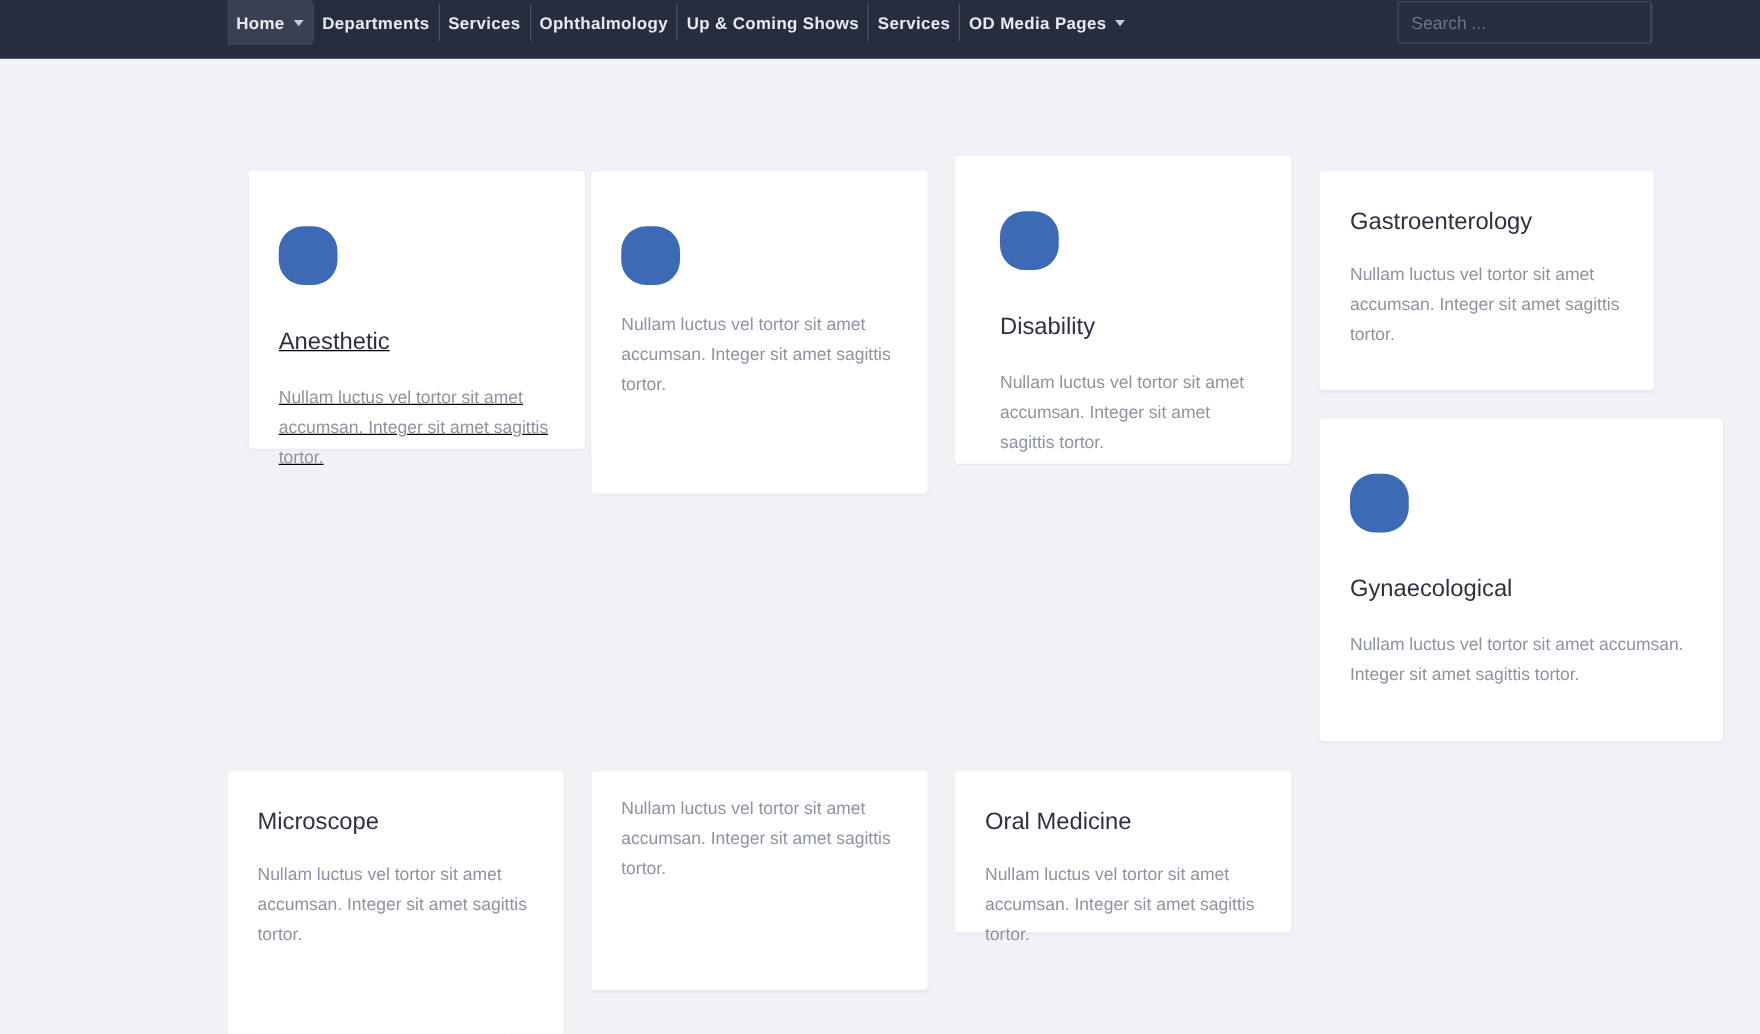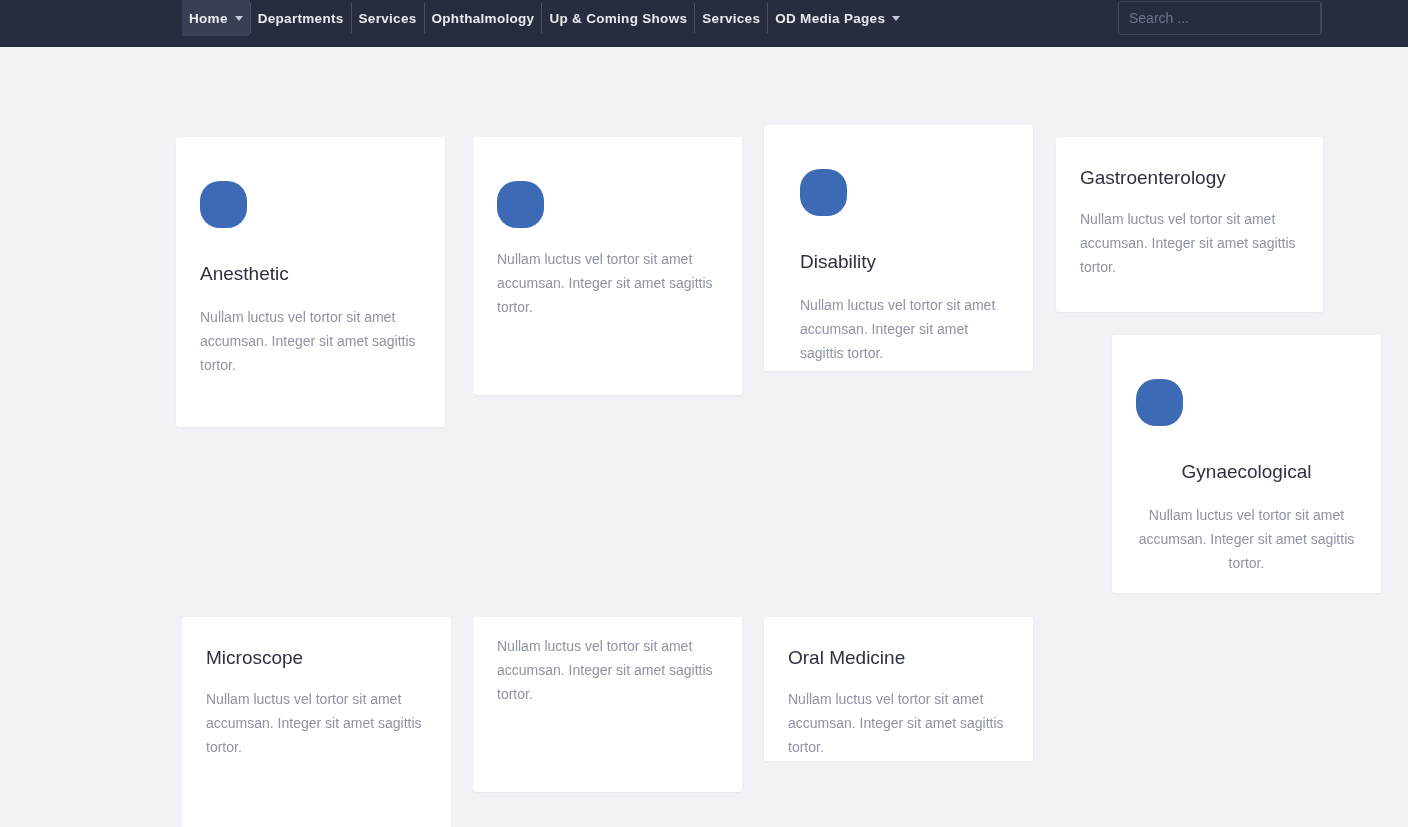--- a/index.html
+++ b/index.html
@@ -130,28 +130,28 @@
     line-height: 1.2;
   }
 
   .card-desc {
     font-size: 14px;
     color: #8d93a3;
     line-height: 24px;
   }
 
   
-  .c1 { left: 176px;  top: 90px;  width: 269px; height: 290px; }
+  .c1 { left: 199px;  top: 90px;  width: 269px; height: 222px; text-decoration: underline; }
   .c2 { left: 473px;  top: 90px;  width: 269px; height: 258px; }
   .c3 { left: 764px;  top: 78px;  width: 269px; height: 246px; padding-left: 36px; }
   .c4 { left: 1056px; top: 90px;  width: 267px; height: 175px; }
-  .c5 { left: 1112px; top: 288px; width: 269px; height: 258px; text-align: center; }
+  .c5 { left: 1056px; top: 288px; width: 322px; height: 258px; }
   .c6 { left: 182px;  top: 570px; width: 269px; height: 214px; }
   .c7 { left: 473px;  top: 570px; width: 269px; height: 175px; }
-  .c8 { left: 764px;  top: 570px; width: 269px; height: 144px; }
+  .c8 { left: 764px;  top: 570px; width: 269px; height: 129px; }
 
   
   .with-icon .card-title { margin-top: 35px; }
   .with-icon .card-desc  { margin-top: 19px; }
   
   .no-icon .card-title { margin-top: 30px; }
   .no-icon .card-desc  { margin-top: 17px; }
 </style>
 </head>
 <body style="background: rgb(241, 242, 246);">

